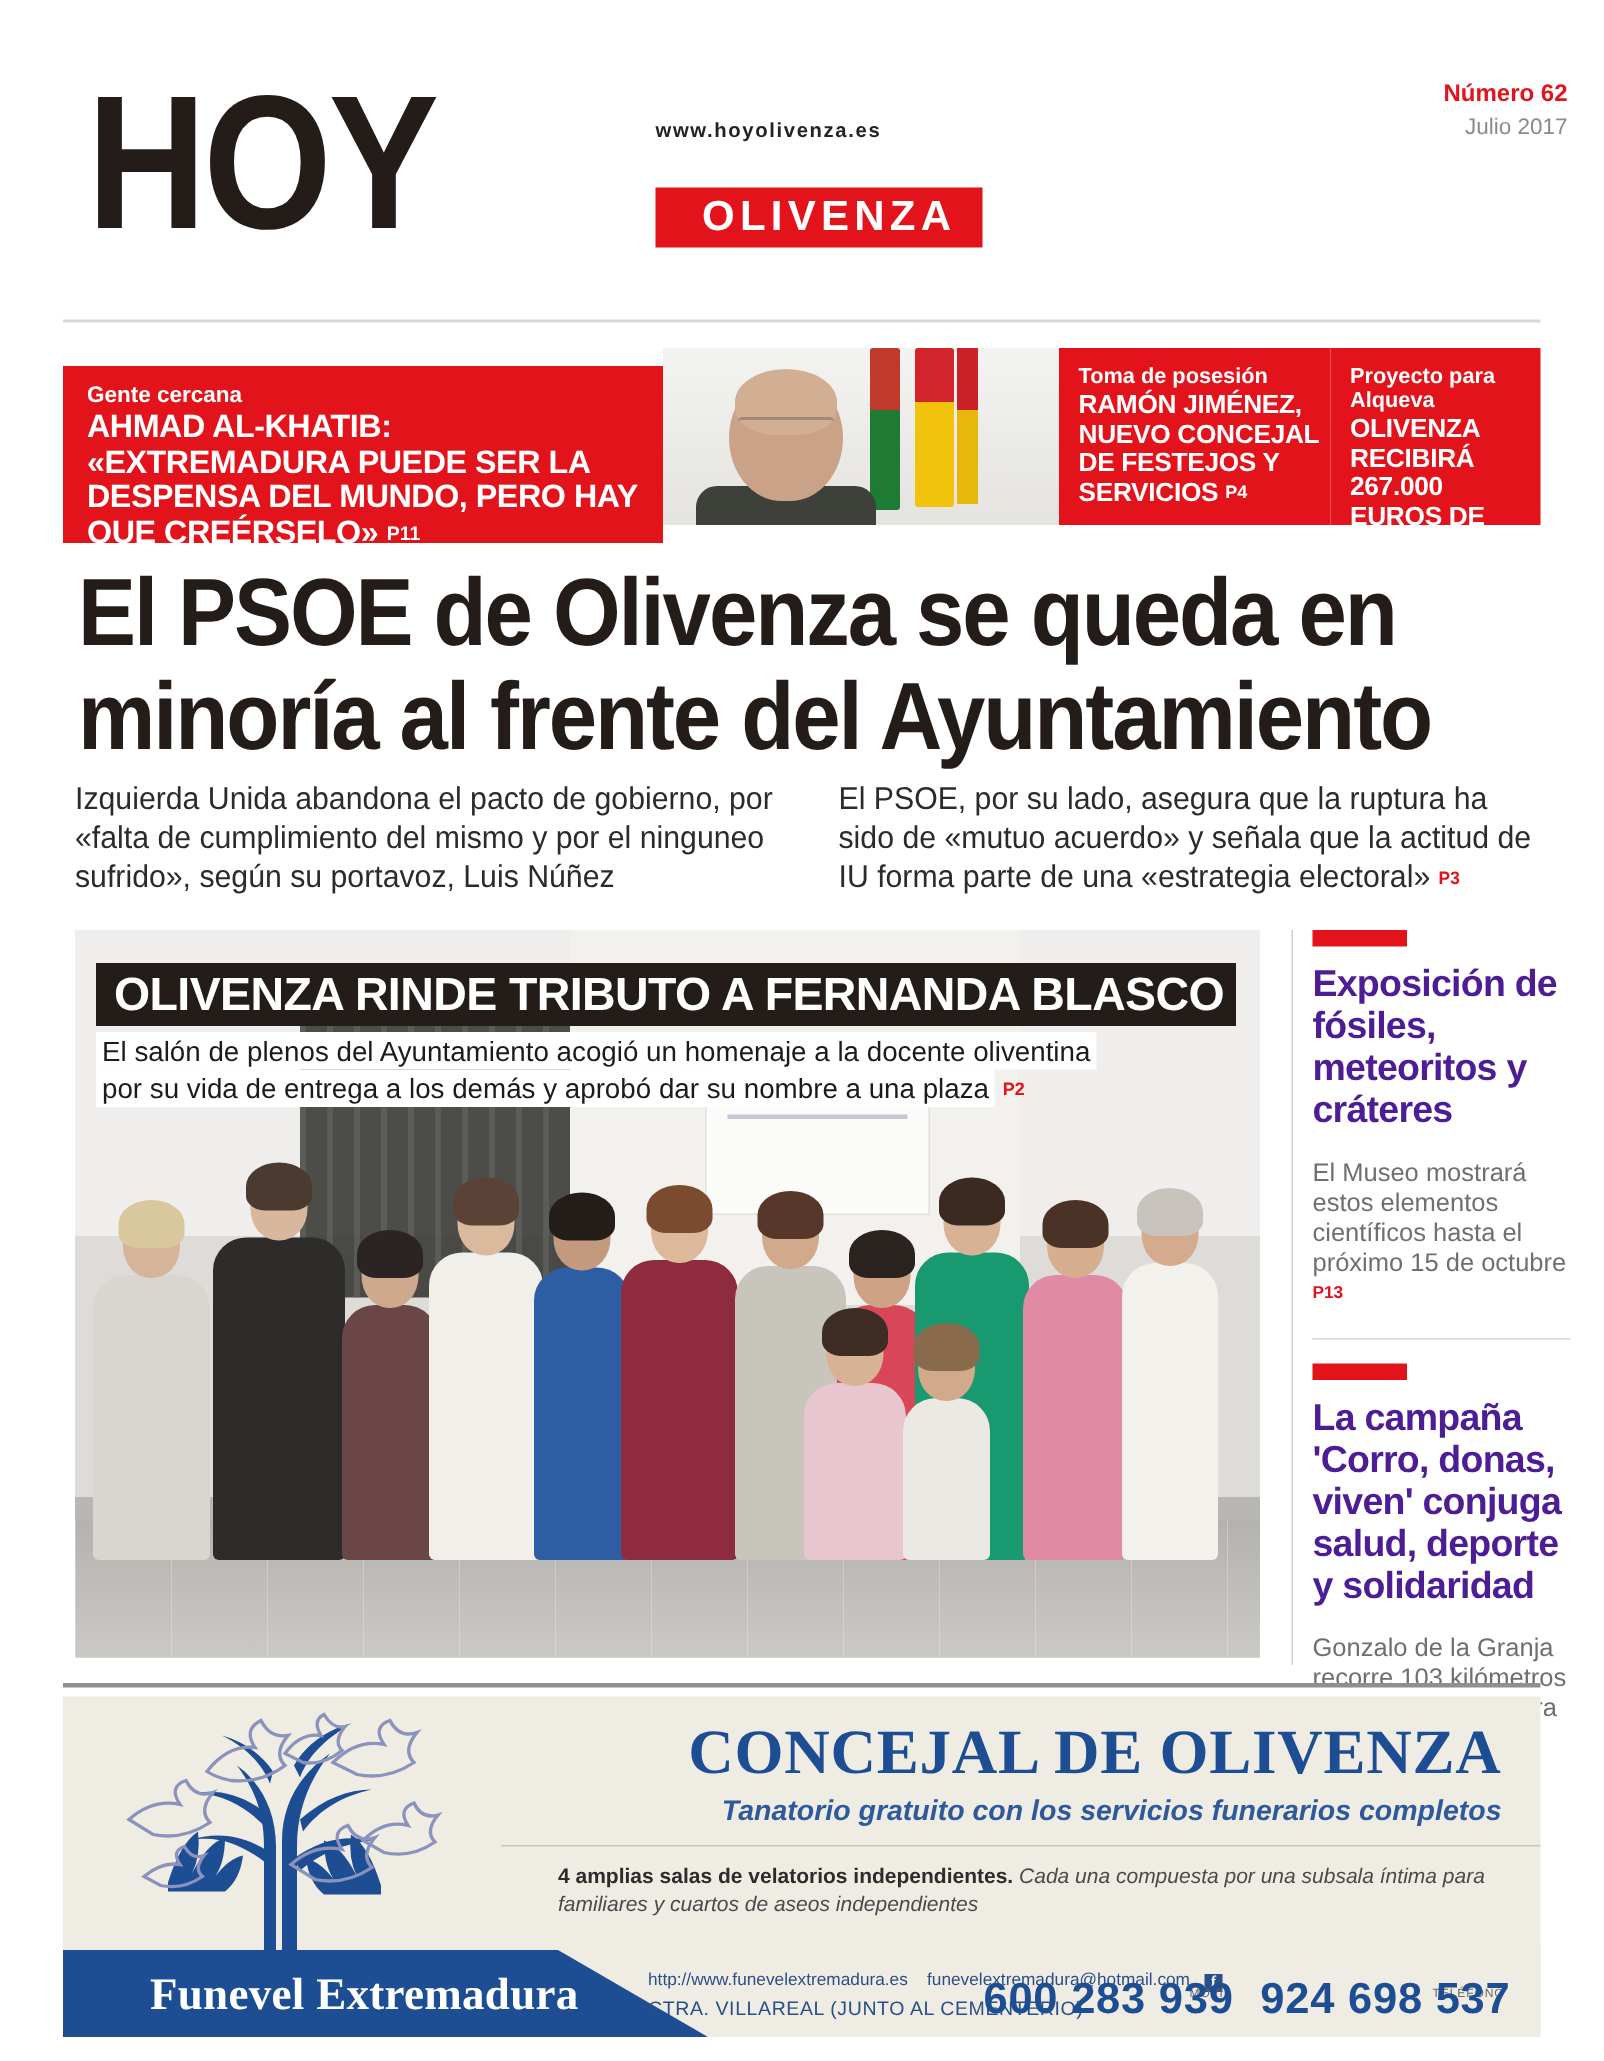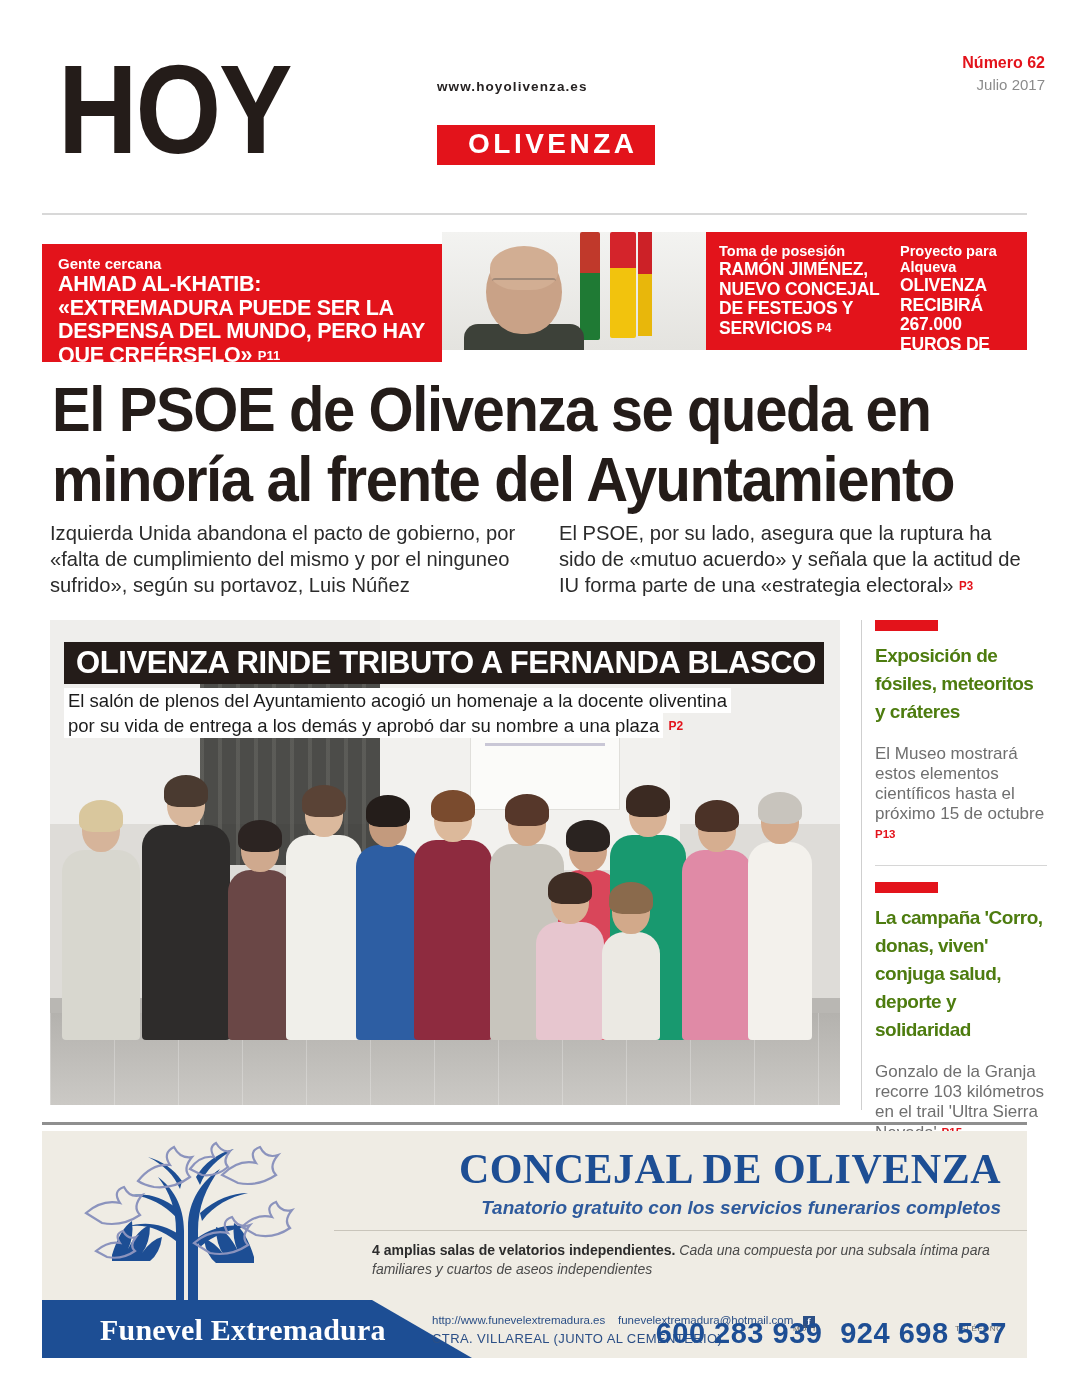--- a/index.html
+++ b/index.html
@@ -134,21 +134,21 @@
     position:absolute; left:14px; top:68px; width:740px;
     color:#1b1b1b; font-size:18.5px; line-height:23px; font-weight:400;
   }
   .ph-caption-sub span.l { background:#fff; padding:1px 4px; display:inline-block; }
   .ph-caption-sub .pnum { color:#e3131b; font-size:12px; }
 
   
   .side-div { position:absolute; left:861px; top:620px; width:1px; height:490px; background:#cfcfcf; }
   .sidebar { position:absolute; left:875px; top:620px; width:172px; }
   .side-mark { width:63px; height:11px; background:#e3131b; margin-bottom:11px; }
-  .side-title { font-size:19px; font-weight:bold; line-height:28px; color:#4d7c0f; letter-spacing:-0.5px; }
+  .side-title { font-size:25px; font-weight:bold; line-height:28px; color:#4c1d95; letter-spacing:-0.5px; }
   .side-desc { margin-top:18px; font-size:17px; line-height:20px; color:#6f6f6f; font-weight:300; }
   .side-desc .pnum { color:#e3131b; font-size:11.5px; font-weight:bold; }
   .side-rule { width:172px; height:1px; background:#d6d6d6; margin:20px 0 16px 0; }
 
   
   .ad-rule { position:absolute; left:42px; top:1122px; width:985px; height:3px; background:#8f8f8f; }
   .ad { position:absolute; left:42px; top:1131px; width:985px; height:227px; background:#efece4; overflow:hidden; }
   .ad-tree { position:absolute; left:10px; top:4px; width:280px; height:175px; }
   .ad-band { position:absolute; left:0; bottom:0; width:985px; height:58px; background:#efece4; }
   .ad-band:before {

